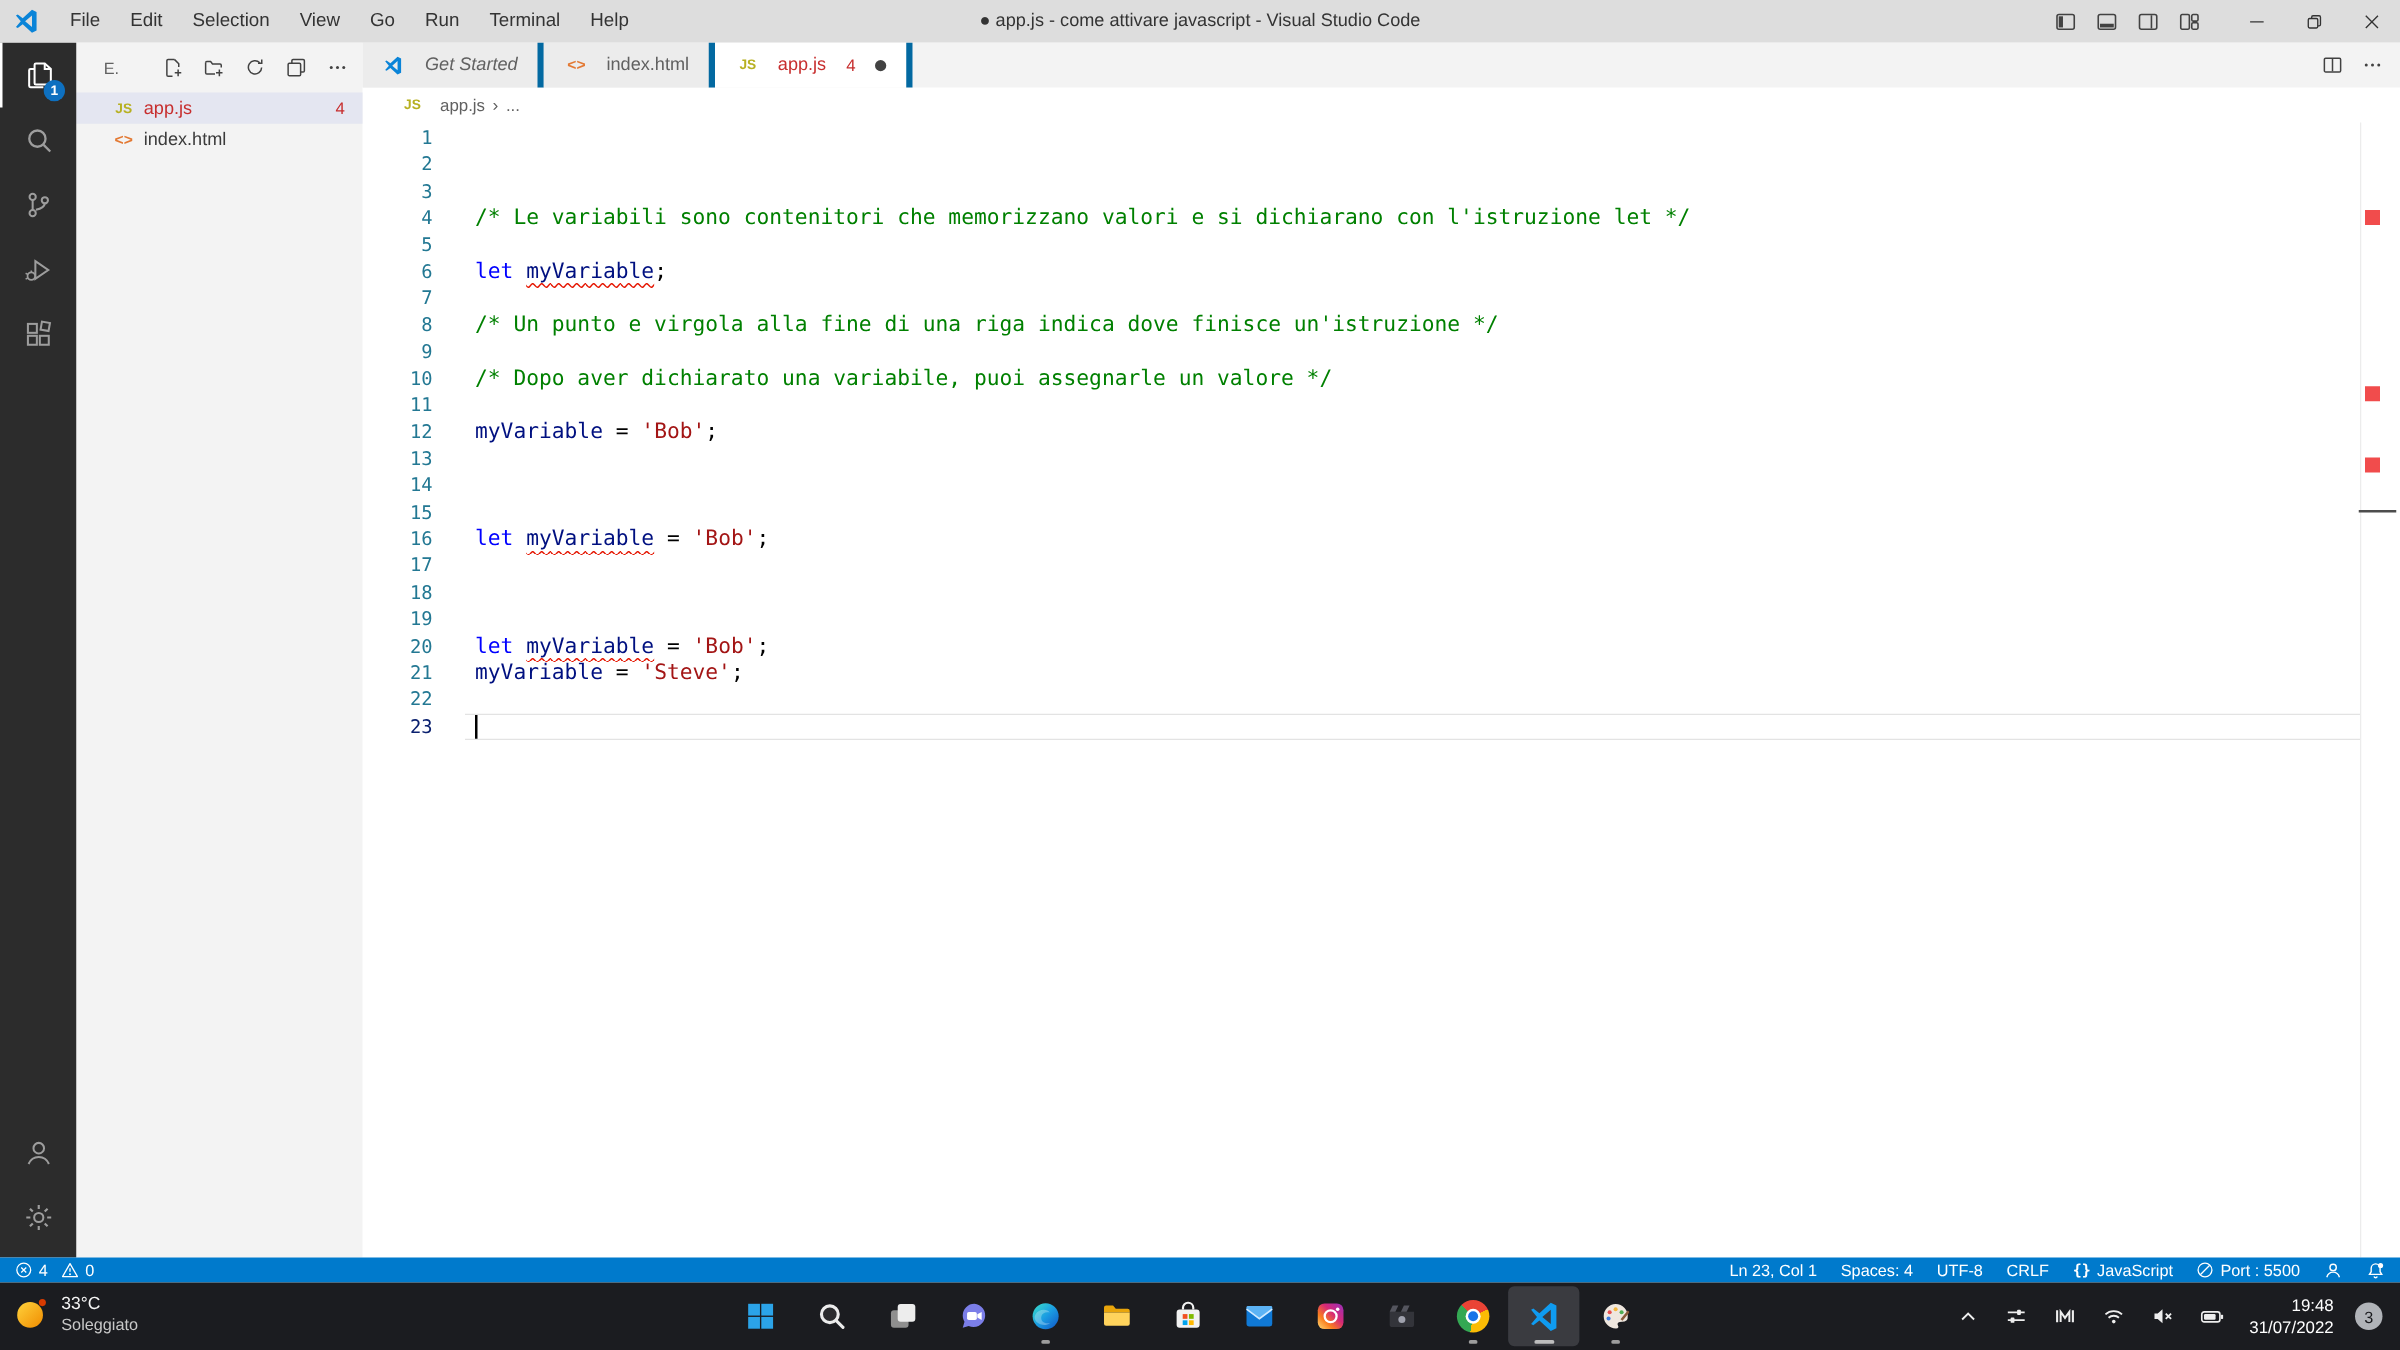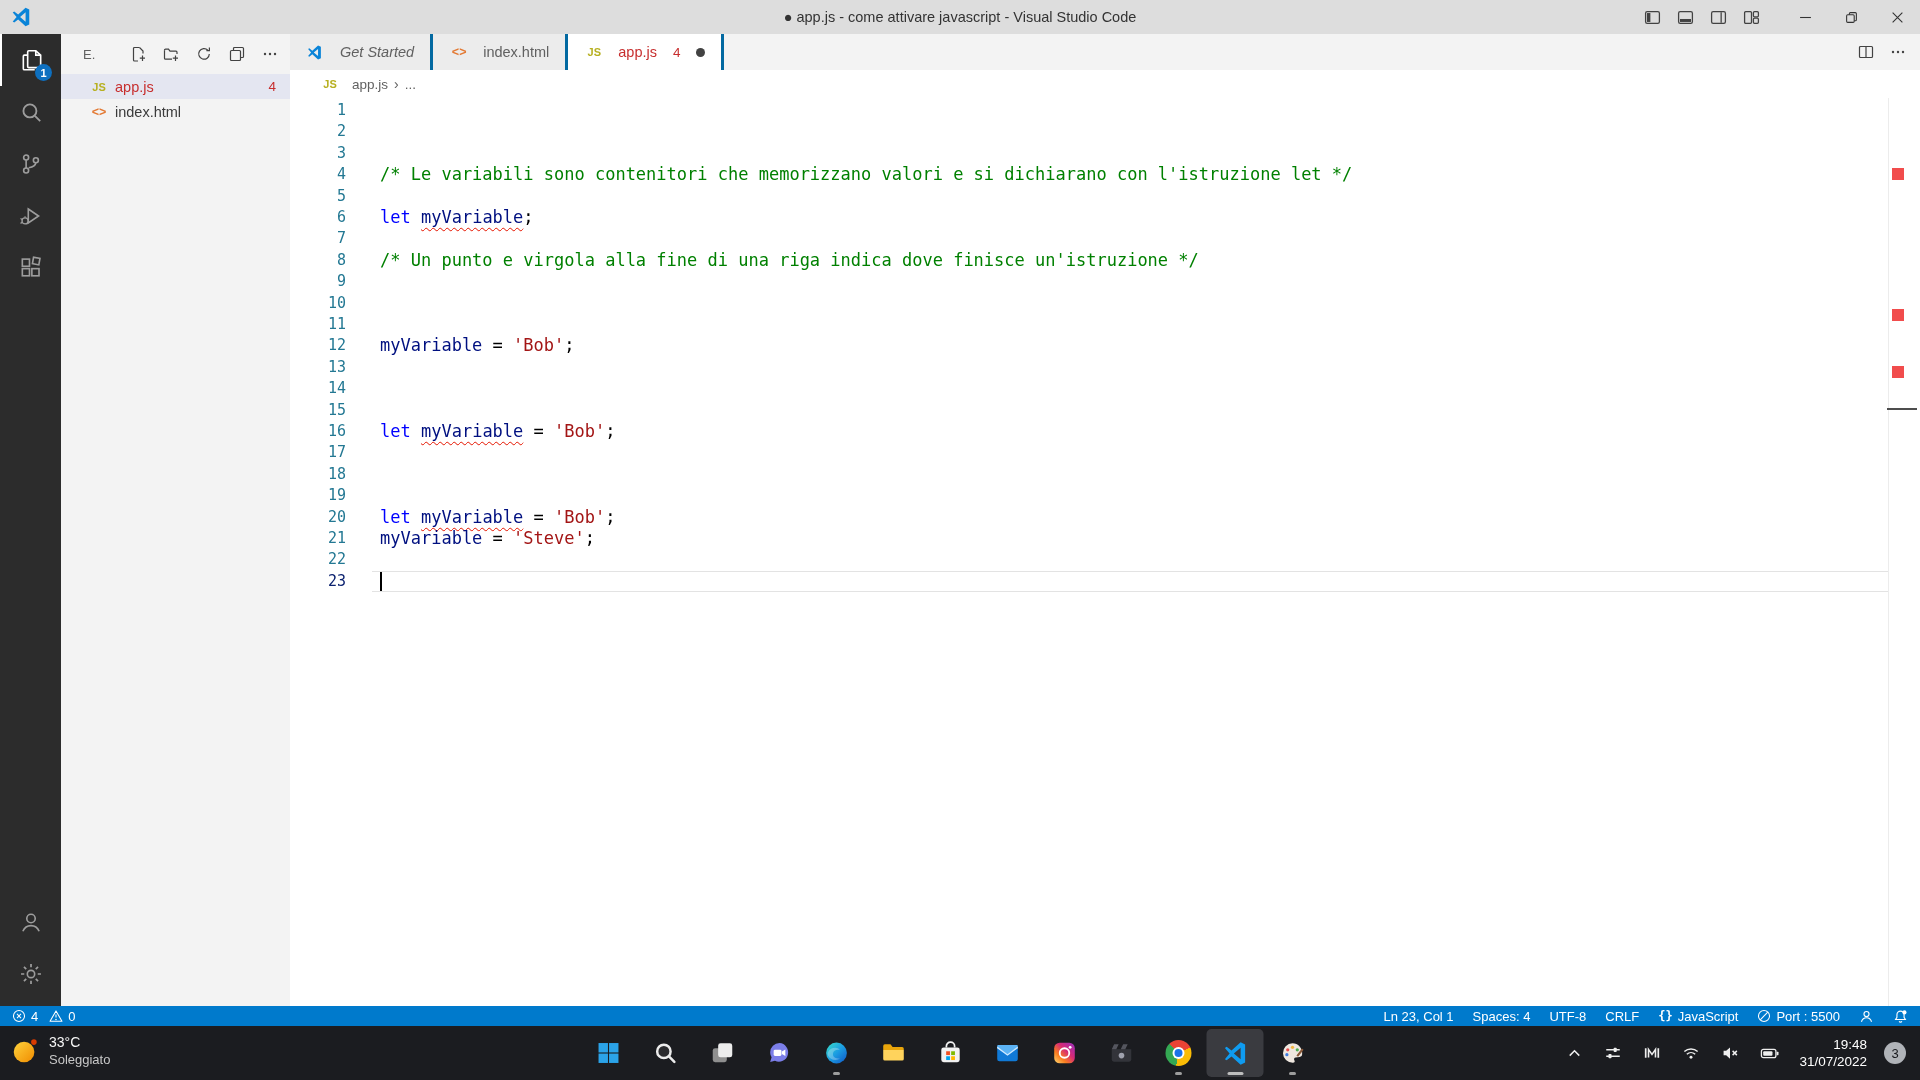--- a/index.html
+++ b/index.html
@@ -33,21 +33,21 @@
   .file-row.selected{background:#e4e6f1}
   .file-row.error .file-name{color:#c72e2e}
   .file-badge{margin-left:auto;margin-right:14px;color:#c72e2e;font-size:13.5px}
   .ficon{width:20px;margin-right:6px;text-align:center;flex:none}
   .js-badge{color:#b7b021;font-weight:bold;font-size:11px;font-style:normal;letter-spacing:0}
   .html-badge{color:#e37933;font-weight:bold;font-size:12.5px;font-style:normal}
 
   
   .editorgroup{position:absolute;left:290px;top:34px;right:0;bottom:74px;background:#fff}
   .tabbar{height:36px;background:#f3f3f3;display:flex;position:relative}
-  .tab{display:flex;align-items:center;gap:8px;padding:0 16px;background:#ececec;border-right:3px solid #0369a1;font-size:14.5px;color:#616161;height:36px}
+  .tab{display:flex;align-items:center;gap:8px;padding:0 16px;background:#ececec;border-right:5px solid #0369a1;font-size:14.5px;color:#616161;height:36px}
   .tab.active{background:#fff;color:#333}
   .tab.preview .tab-label{font-style:italic}
   .tab.error .tab-label{color:#c72e2e}
   .tab-badge{color:#c72e2e;margin-left:8px;font-size:13.5px}
   .tab-dot{width:9px;height:9px;border-radius:50%;background:#424242;margin-left:8px}
   .tab-actions{position:absolute;right:14px;top:0;height:36px;display:flex;align-items:center;gap:16px;color:#424242}
   .breadcrumb{height:28px;display:flex;align-items:center;gap:6px;padding-left:30px;font-size:13.5px;color:#616161;background:#fff}
   .bc-sep{color:#616161;font-size:14px}
 
   .editor{position:absolute;top:64px;left:0;right:0;bottom:0;font-family:"DejaVu Sans Mono","Liberation Mono",monospace}
@@ -88,20 +88,30 @@
 </style>
 </head>
 <body>
 
 <div class="titlebar">
   <span class="vslogo" id="vslogo">
       <svg viewBox="0 0 24 24" width="22" height="22">
         <path d="M17 2 8.9 9.4 4.6 6.1 3 7l4.2 5L3 17l1.6.9 4.3-3.3L17 22l4-1.9V3.9L17 2zM17 6.9v10.2L11 12l6-5.1z" fill="#0a84d8" fill-rule="evenodd"></path>
       </svg>
     </span>
+  <nav class="menubar" id="menubar">
+      <span class="menu-item">File</span>
+      <span class="menu-item">Edit</span>
+      <span class="menu-item">Selection</span>
+      <span class="menu-item">View</span>
+      <span class="menu-item">Go</span>
+      <span class="menu-item">Run</span>
+      <span class="menu-item">Terminal</span>
+      <span class="menu-item">Help</span>
+    </nav>
   <div class="window-title">● app.js - come attivare javascript - Visual Studio Code</div>
   <div class="titlebar-right">
     <div class="layout-icons" id="layout-icons">
         <span>
           <svg viewBox="0 0 16 16" width="17" height="17">
             <rect x="1.5" y="2.5" width="13" height="11" rx="1.5" fill="none" stroke="currentColor" stroke-width="1.2"></rect>
             <rect x="2.8" y="3.8" width="3.2" height="8.4" fill="currentColor"></rect>
           </svg>
         </span>
         <span>
@@ -315,21 +325,21 @@
     <div id="code-lines">
         <div class="line" style="top: 2px;"><span class="ln">1</span></div>
         <div class="line" style="top: 23.4px;"><span class="ln">2</span><span class="code"></span></div>
         <div class="line" style="top: 44.8px;"><span class="ln">3</span><span class="code"></span></div>
         <div class="line" style="top: 66.2px;"><span class="ln">4</span><span class="code"><span class="cm">/* Le variabili sono contenitori che memorizzano valori e si dichiarano con l'istruzione let */</span></span></div>
         <div class="line" style="top: 87.6px;"><span class="ln">5</span><span class="code"></span></div>
         <div class="line" style="top: 109px;"><span class="ln">6</span><span class="code"><span class="kw">let</span><span class="pn"> </span><span class="vs">myVariable</span><span class="pn">;</span></span></div>
         <div class="line" style="top: 130.4px;"><span class="ln">7</span><span class="code"></span></div>
         <div class="line" style="top: 151.8px;"><span class="ln">8</span><span class="code"><span class="cm">/* Un punto e virgola alla fine di una riga indica dove finisce un'istruzione */</span></span></div>
         <div class="line" style="top: 173.2px;"><span class="ln">9</span><span class="code"></span></div>
-        <div class="line" style="top: 194.6px;"><span class="ln">10</span></div>
+        <div class="line" style="top: 194.6px;"><span class="ln">10</span><span class="code"><span class="cm">/* Dopo aver dichiarato una variabile, puoi assegnarle un valore */</span></span></div>
         <div class="line" style="top: 216px;"><span class="ln">11</span><span class="code"></span></div>
         <div class="line" style="top: 237.4px;"><span class="ln">12</span><span class="code"><span class="vr">myVariable</span><span class="pn"> = </span><span class="st">'Bob'</span><span class="pn">;</span></span></div>
         <div class="line" style="top: 258.8px;"><span class="ln">13</span><span class="code"></span></div>
         <div class="line" style="top: 280.2px;"><span class="ln">14</span></div>
         <div class="line" style="top: 301.6px;"><span class="ln">15</span><span class="code"></span></div>
         <div class="line" style="top: 323px;"><span class="ln">16</span><span class="code"><span class="kw">let</span><span class="pn"> </span><span class="vs">myVariable</span><span class="pn"> = </span><span class="st">'Bob'</span><span class="pn">;</span></span></div>
         <div class="line" style="top: 344.4px;"><span class="ln">17</span><span class="code"></span></div>
         <div class="line" style="top: 365.8px;"><span class="ln">18</span></div>
         <div class="line" style="top: 387.2px;"><span class="ln">19</span><span class="code"></span></div>
         <div class="line" style="top: 408.6px;"><span class="ln">20</span><span class="code"><span class="kw">let</span><span class="pn"> </span><span class="vs">myVariable</span><span class="pn"> = </span><span class="st">'Bob'</span><span class="pn">;</span></span></div>

